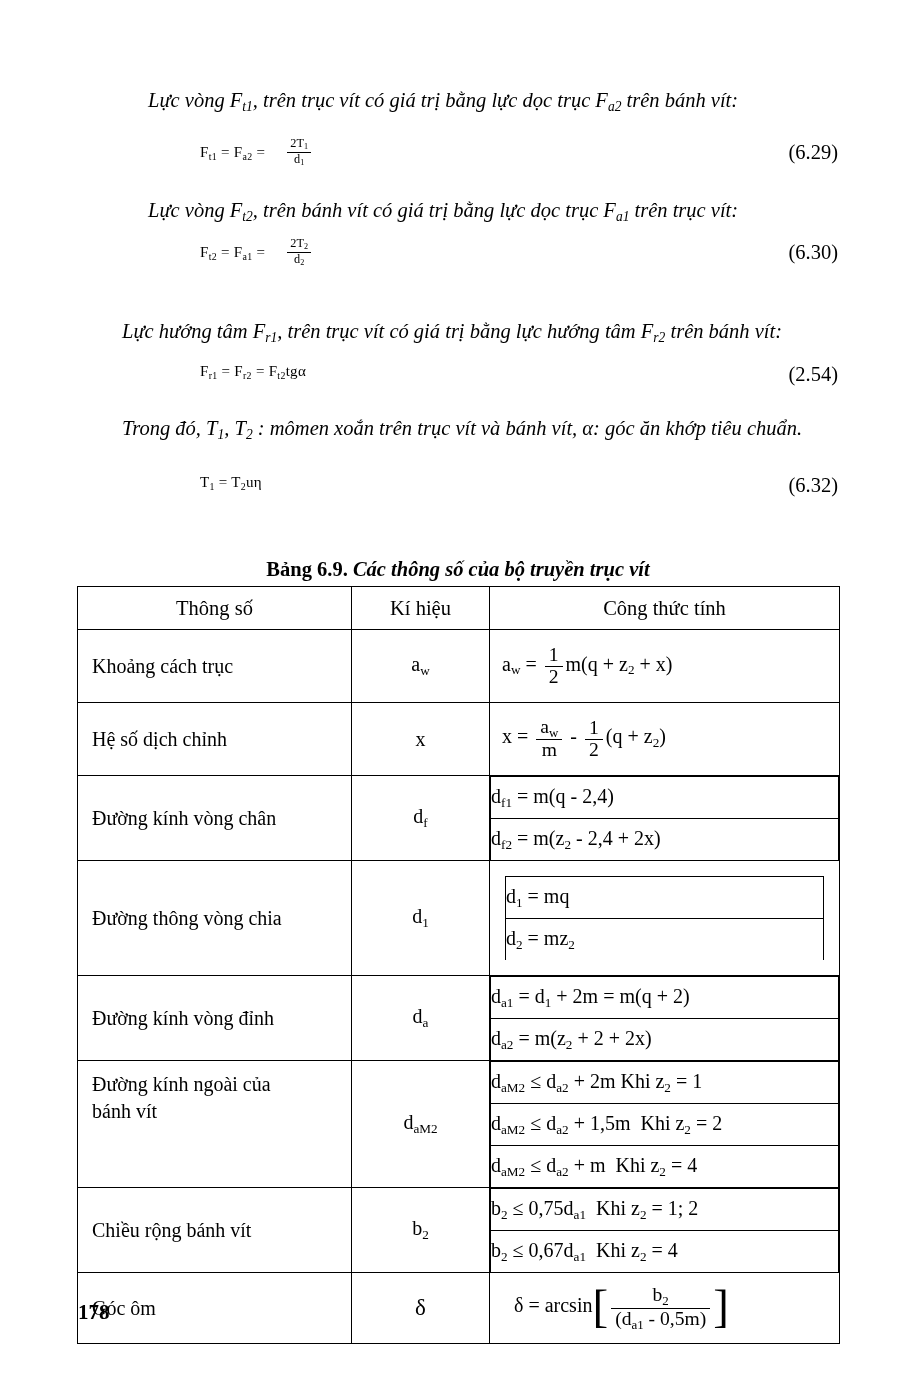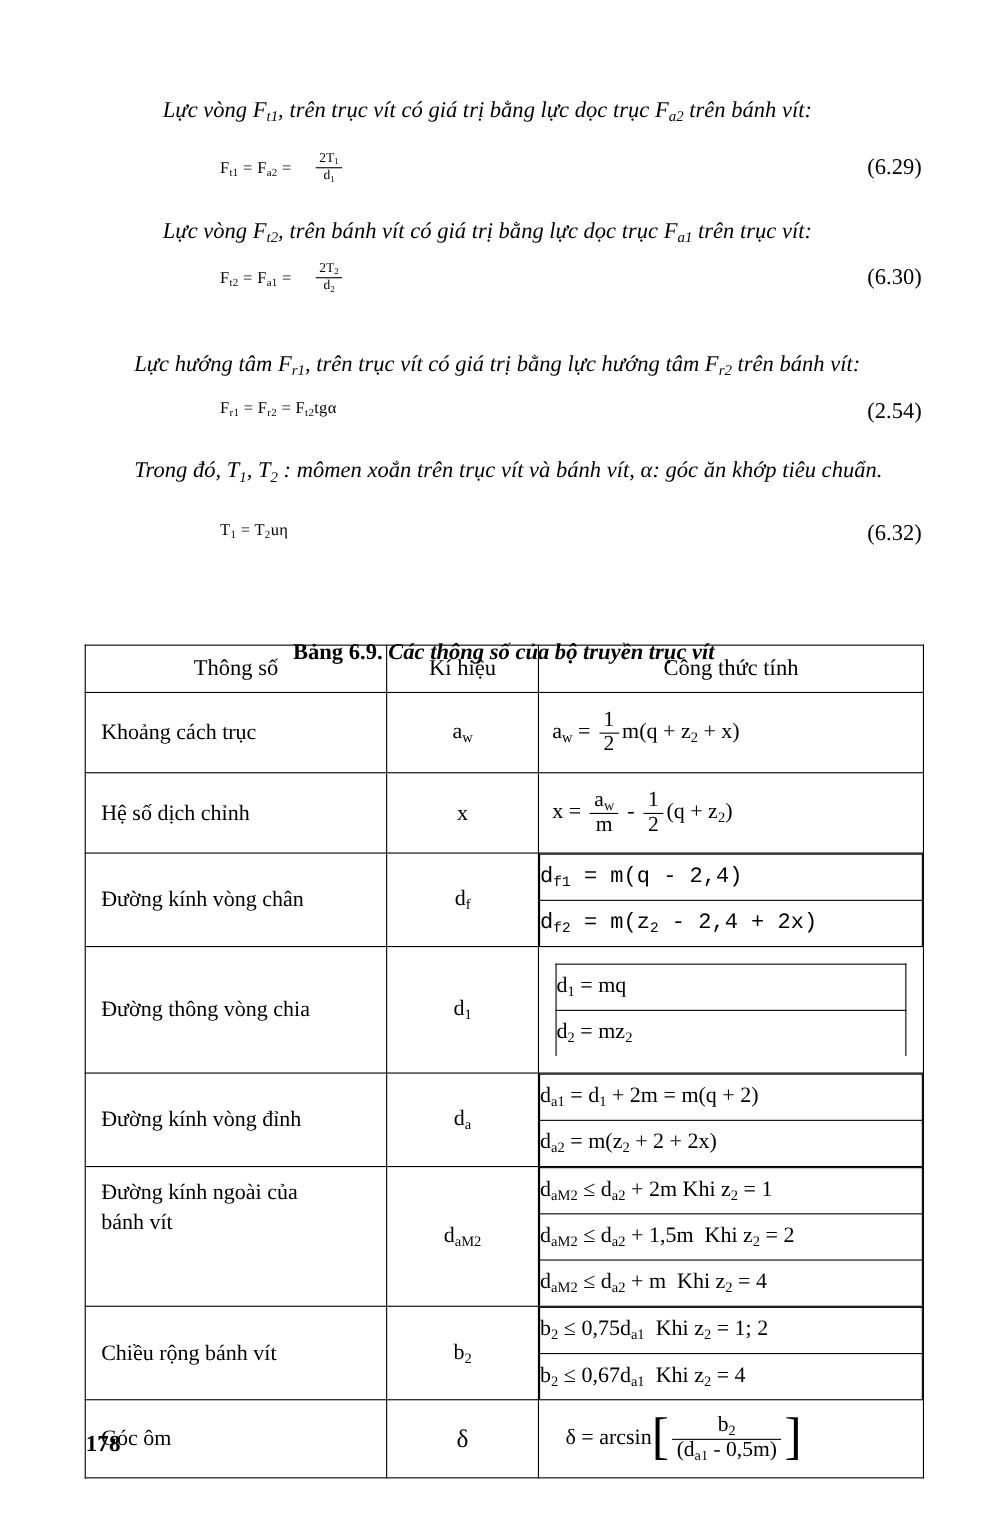--- a/index.html
+++ b/index.html
@@ -62,21 +62,20 @@
   .frac .num { display: block; padding: 0 3px; }
   .frac .den { display: block; border-top: 1.6px solid #000; padding: 0 3px; }
 
   
   .caption {
     position: absolute;
     width: 916px;
     text-align: center;
     font-size: 20.5px;
     font-weight: bold;
-    margin-top: 24px;
   }
   .caption .ital { font-style: italic; }
 
   
   .tbl-wrap {
     position: absolute;
     left: 77px;
     top: 586px;
     width: 792px;
   }
@@ -239,21 +238,21 @@
         <td class="cell-name" style="height:72px;">Hệ số dịch chỉnh</td>
         <td class="cell-sym plain">x</td>
         <td class="cell-form">
           x = <span class="tfrac"><span class="num">a<sub>w</sub></span><span class="den">m</span></span> - <span class="tfrac"><span class="num">1</span><span class="den">2</span></span>(q + z<sub>2</sub>)
         </td>
       </tr>
 
       <tr>
         <td class="cell-name">Đường kính vòng chân</td>
         <td class="cell-sym">d<sub>f</sub></td>
-        <td style="padding:0 !important;font-family:Liberation Mono, monospace;">
+        <td style="padding:0 !important;">
           <table class="subtbl">
             <tbody>
                   <tr>
                     <td>d<sub>f1</sub> = m(q - 2,4)</td>
                   </tr>
             <tr>
                     <td>d<sub>f2</sub> = m(z<sub>2</sub> - 2,4 + 2x)</td>
                   </tr>
           </tbody>
               </table>

